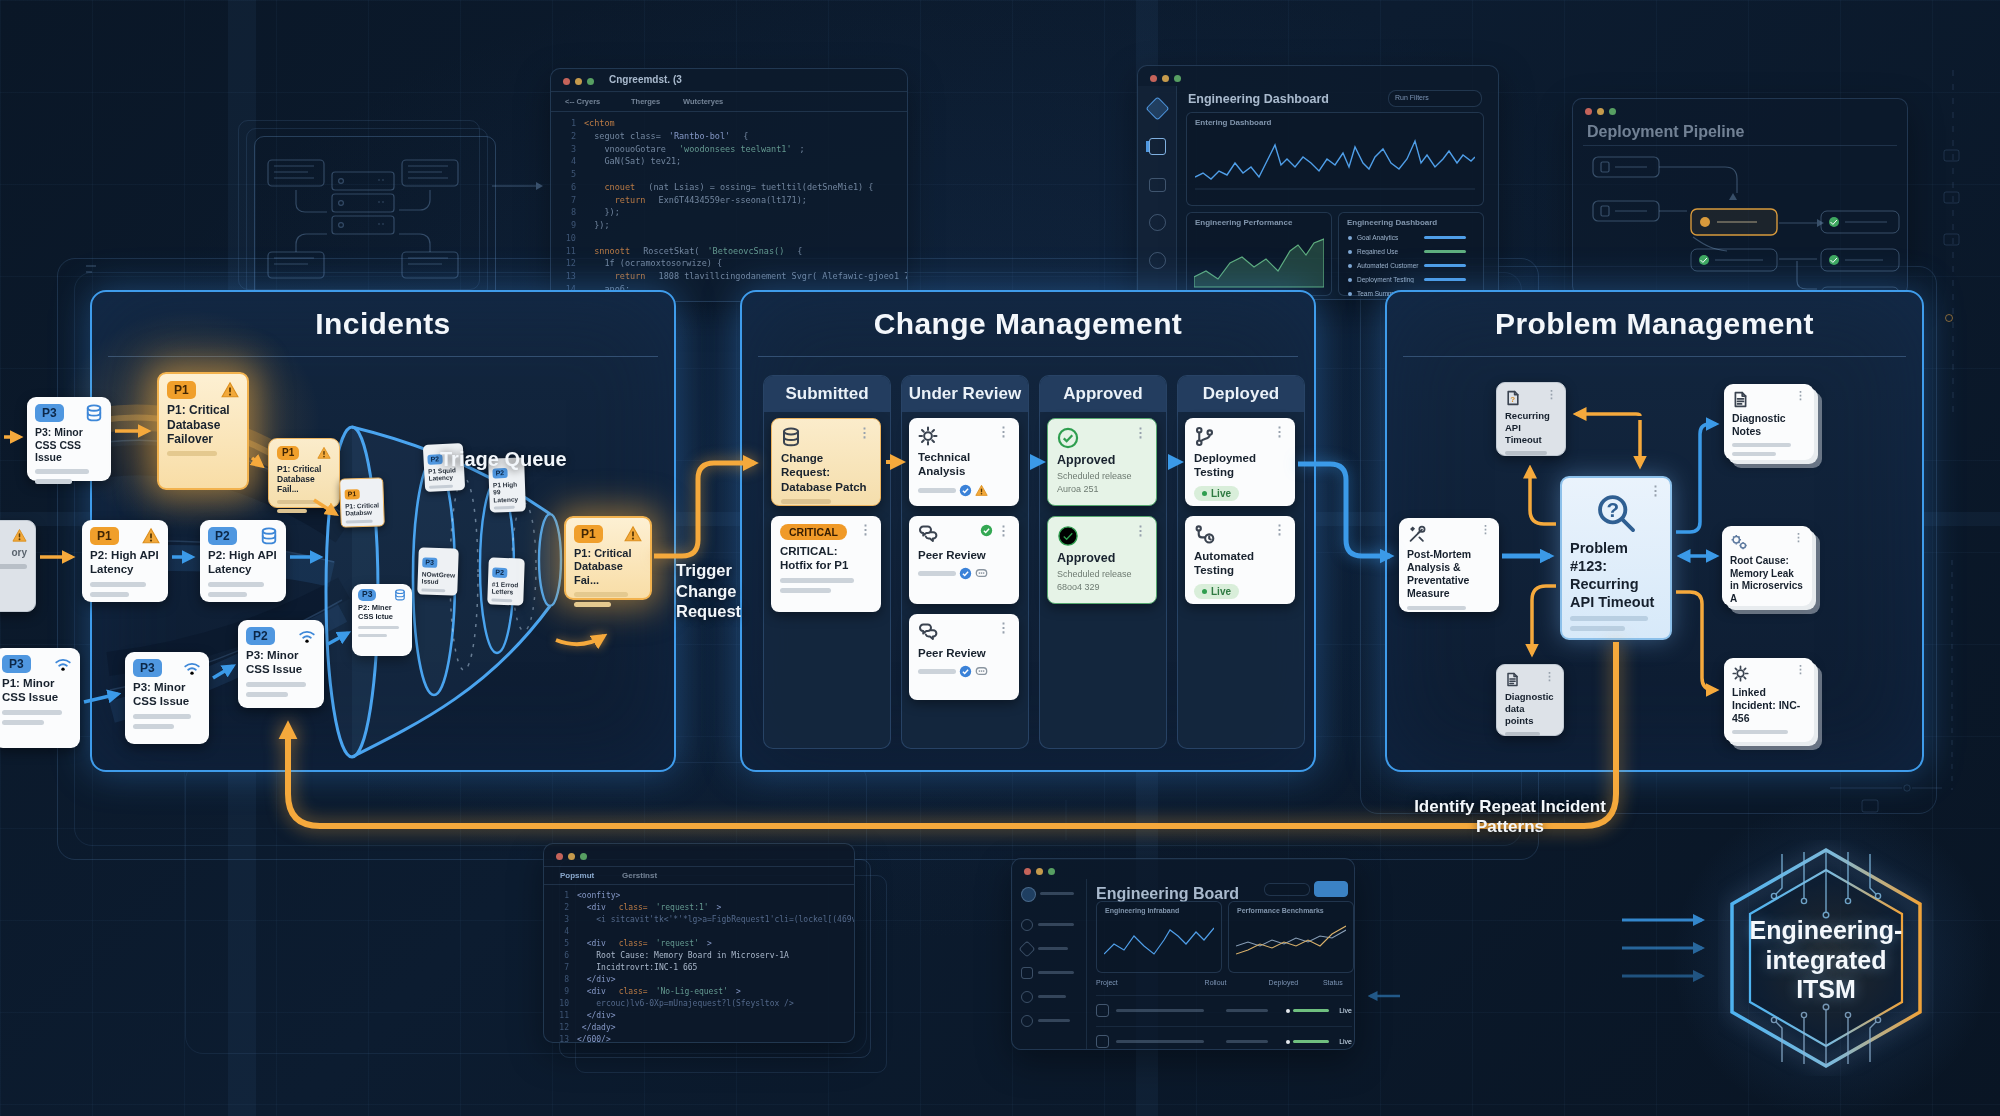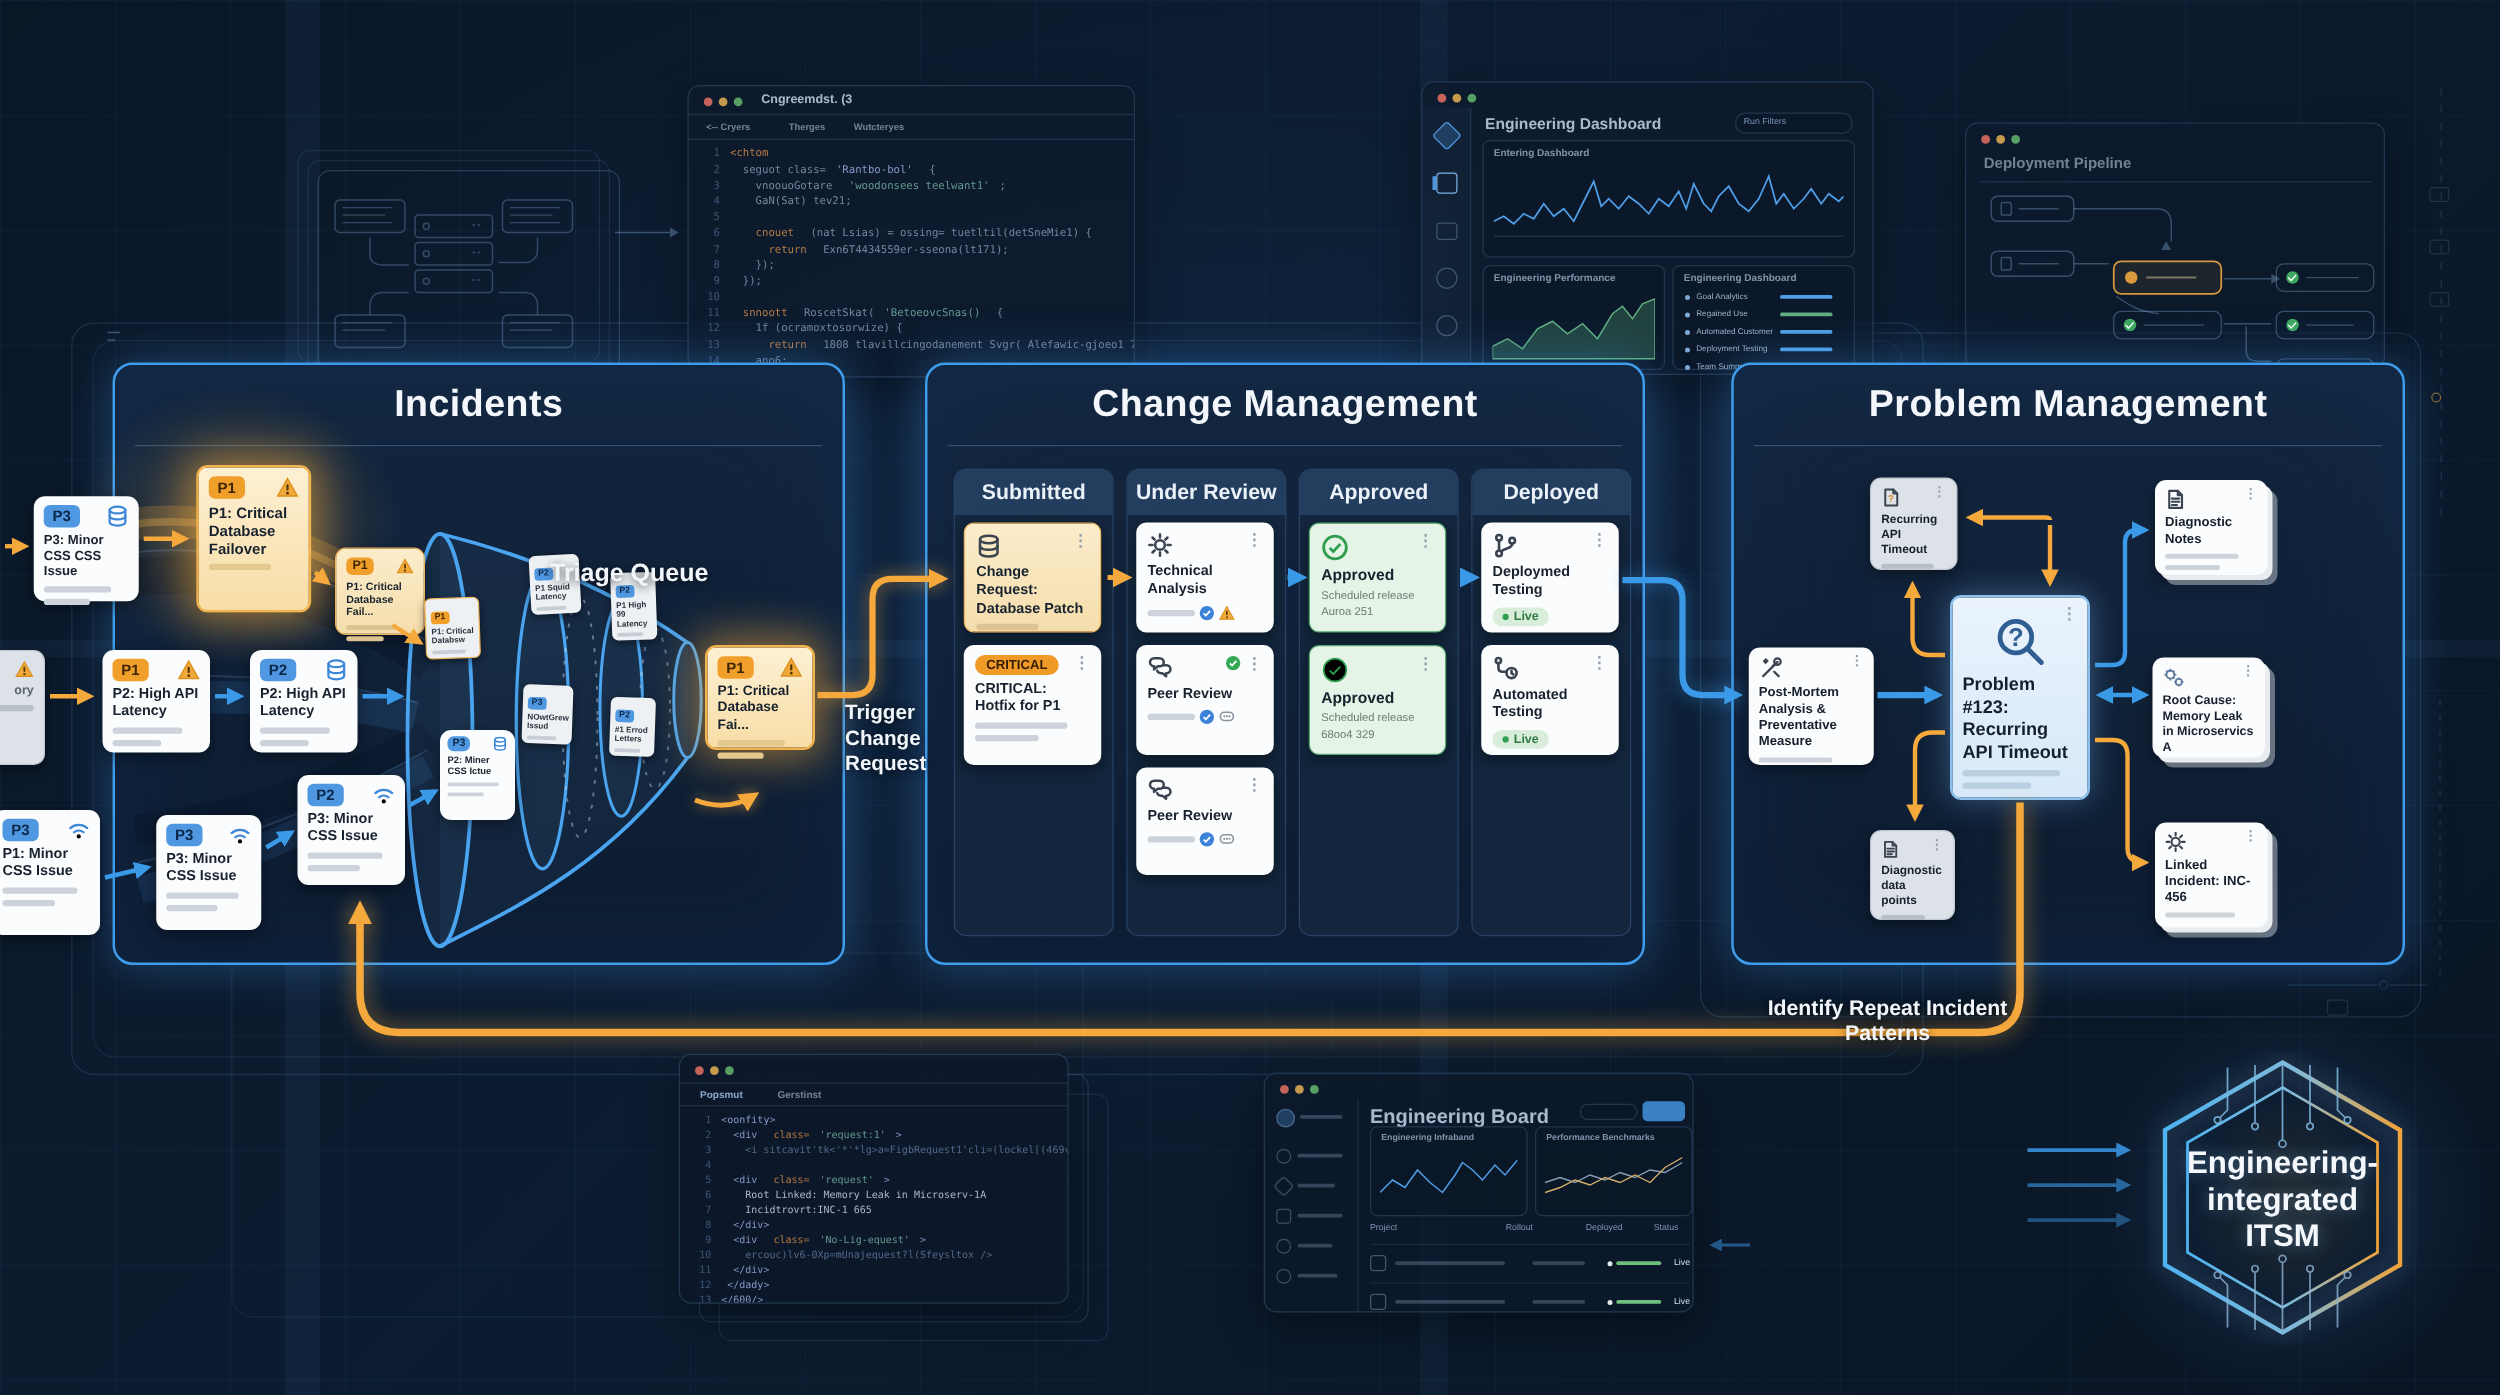--- a/index.html
+++ b/index.html
@@ -322,21 +322,21 @@
         </div>
     </div>
   </div>
 
   <div class="win" style="left:1572px;top:98px;width:334px;height:196px;background:rgba(13,26,44,.55)">
     <div class="dots">
         <span class="dot dr"></span>
         <span class="dot dy"></span>
         <span class="dot dg"></span>
       </div>
-    <span class="wtitle dim" style="left:14px;top:24px;font-size:12px">Deployment Pipeline</span>
+    <span class="wtitle dim" style="left:14px;top:24px;font-size:16px">Deployment Pipeline</span>
     <div class="hr" style="left:10px;top:46px;width:314px"></div>
     <svg width="334" height="148" style="position:absolute;left:0;top:50px">
       <g stroke="rgba(140,180,220,.35)" fill="none" stroke-width="1.2">
         <rect x="20" y="8" width="66" height="20" rx="5"></rect>
           <rect x="28" y="13" width="8" height="10" rx="1.5"></rect>
           <path d="M42 18h32"></path>
         <rect x="20" y="52" width="66" height="20" rx="5"></rect>
           <rect x="28" y="57" width="8" height="10" rx="1.5"></rect>
           <path d="M42 62h32"></path>
         <path d="M86 18h66c8 0 12 4 12 12v14"></path>
@@ -398,21 +398,21 @@
     <div class="hr" style="left:0;top:22px;width:310px"></div>
     <span class="wtitle" style="left:16px;top:27px;font-size:8px;color:#9fc0e8">Popsmut</span>
     <span class="wtitle dim" style="left:78px;top:27px;font-size:8px">Gerstinst</span>
     <div class="hr" style="left:0;top:40px;width:310px"></div>
     <div class="code" style="left:10px;top:46px;width:292px;font-size:8px">
         <div class="cl"><span class="num">1</span><span class="tok t">&lt;oonfity&gt;</span></div>
         <div class="cl"><span class="num">2</span><span class="tok t">  &lt;div</span><span class="tok o"> class=</span><span class="tok g">'request:1'</span><span class="tok t">&gt;</span></div>
         <div class="cl"><span class="num">3</span><span class="tok d">    &lt;i sitcavit'tk&lt;'*'*lg&gt;a=FigbRequest1'cli=(lockel[(469v /&gt;</span></div>
         <div class="cl"><span class="num">4</span><span> </span></div>
         <div class="cl"><span class="num">5</span><span class="tok t">  &lt;div</span><span class="tok o"> class=</span><span class="tok g">'request'</span><span class="tok t">&gt;</span></div>
-        <div class="cl"><span class="num">6</span><span class="tok x">    Root Linked: Memory Leak in Microserv-1A</span></div>
+        <div class="cl"><span class="num">6</span><span class="tok x">    Root Cause: Memory Board in Microserv-1A</span></div>
         <div class="cl"><span class="num">7</span><span class="tok x">    Incidtrovrt:INC-1 665</span></div>
         <div class="cl"><span class="num">8</span><span class="tok t">  &lt;/div&gt;</span></div>
         <div class="cl"><span class="num">9</span><span class="tok t">  &lt;div</span><span class="tok o"> class=</span><span class="tok g">'No-Lig-equest'</span><span class="tok t">&gt;</span></div>
         <div class="cl"><span class="num">10</span><span class="tok d">    ercouc)lv6-0Xp=mUnajequest?l(Sfeysltox /&gt;</span></div>
         <div class="cl"><span class="num">11</span><span class="tok t">  &lt;/div&gt;</span></div>
         <div class="cl"><span class="num">12</span><span class="tok t"> &lt;/dady&gt;</span></div>
         <div class="cl"><span class="num">13</span><span class="tok t">&lt;/600/&gt;</span></div>
       </div>
   </div>
 

